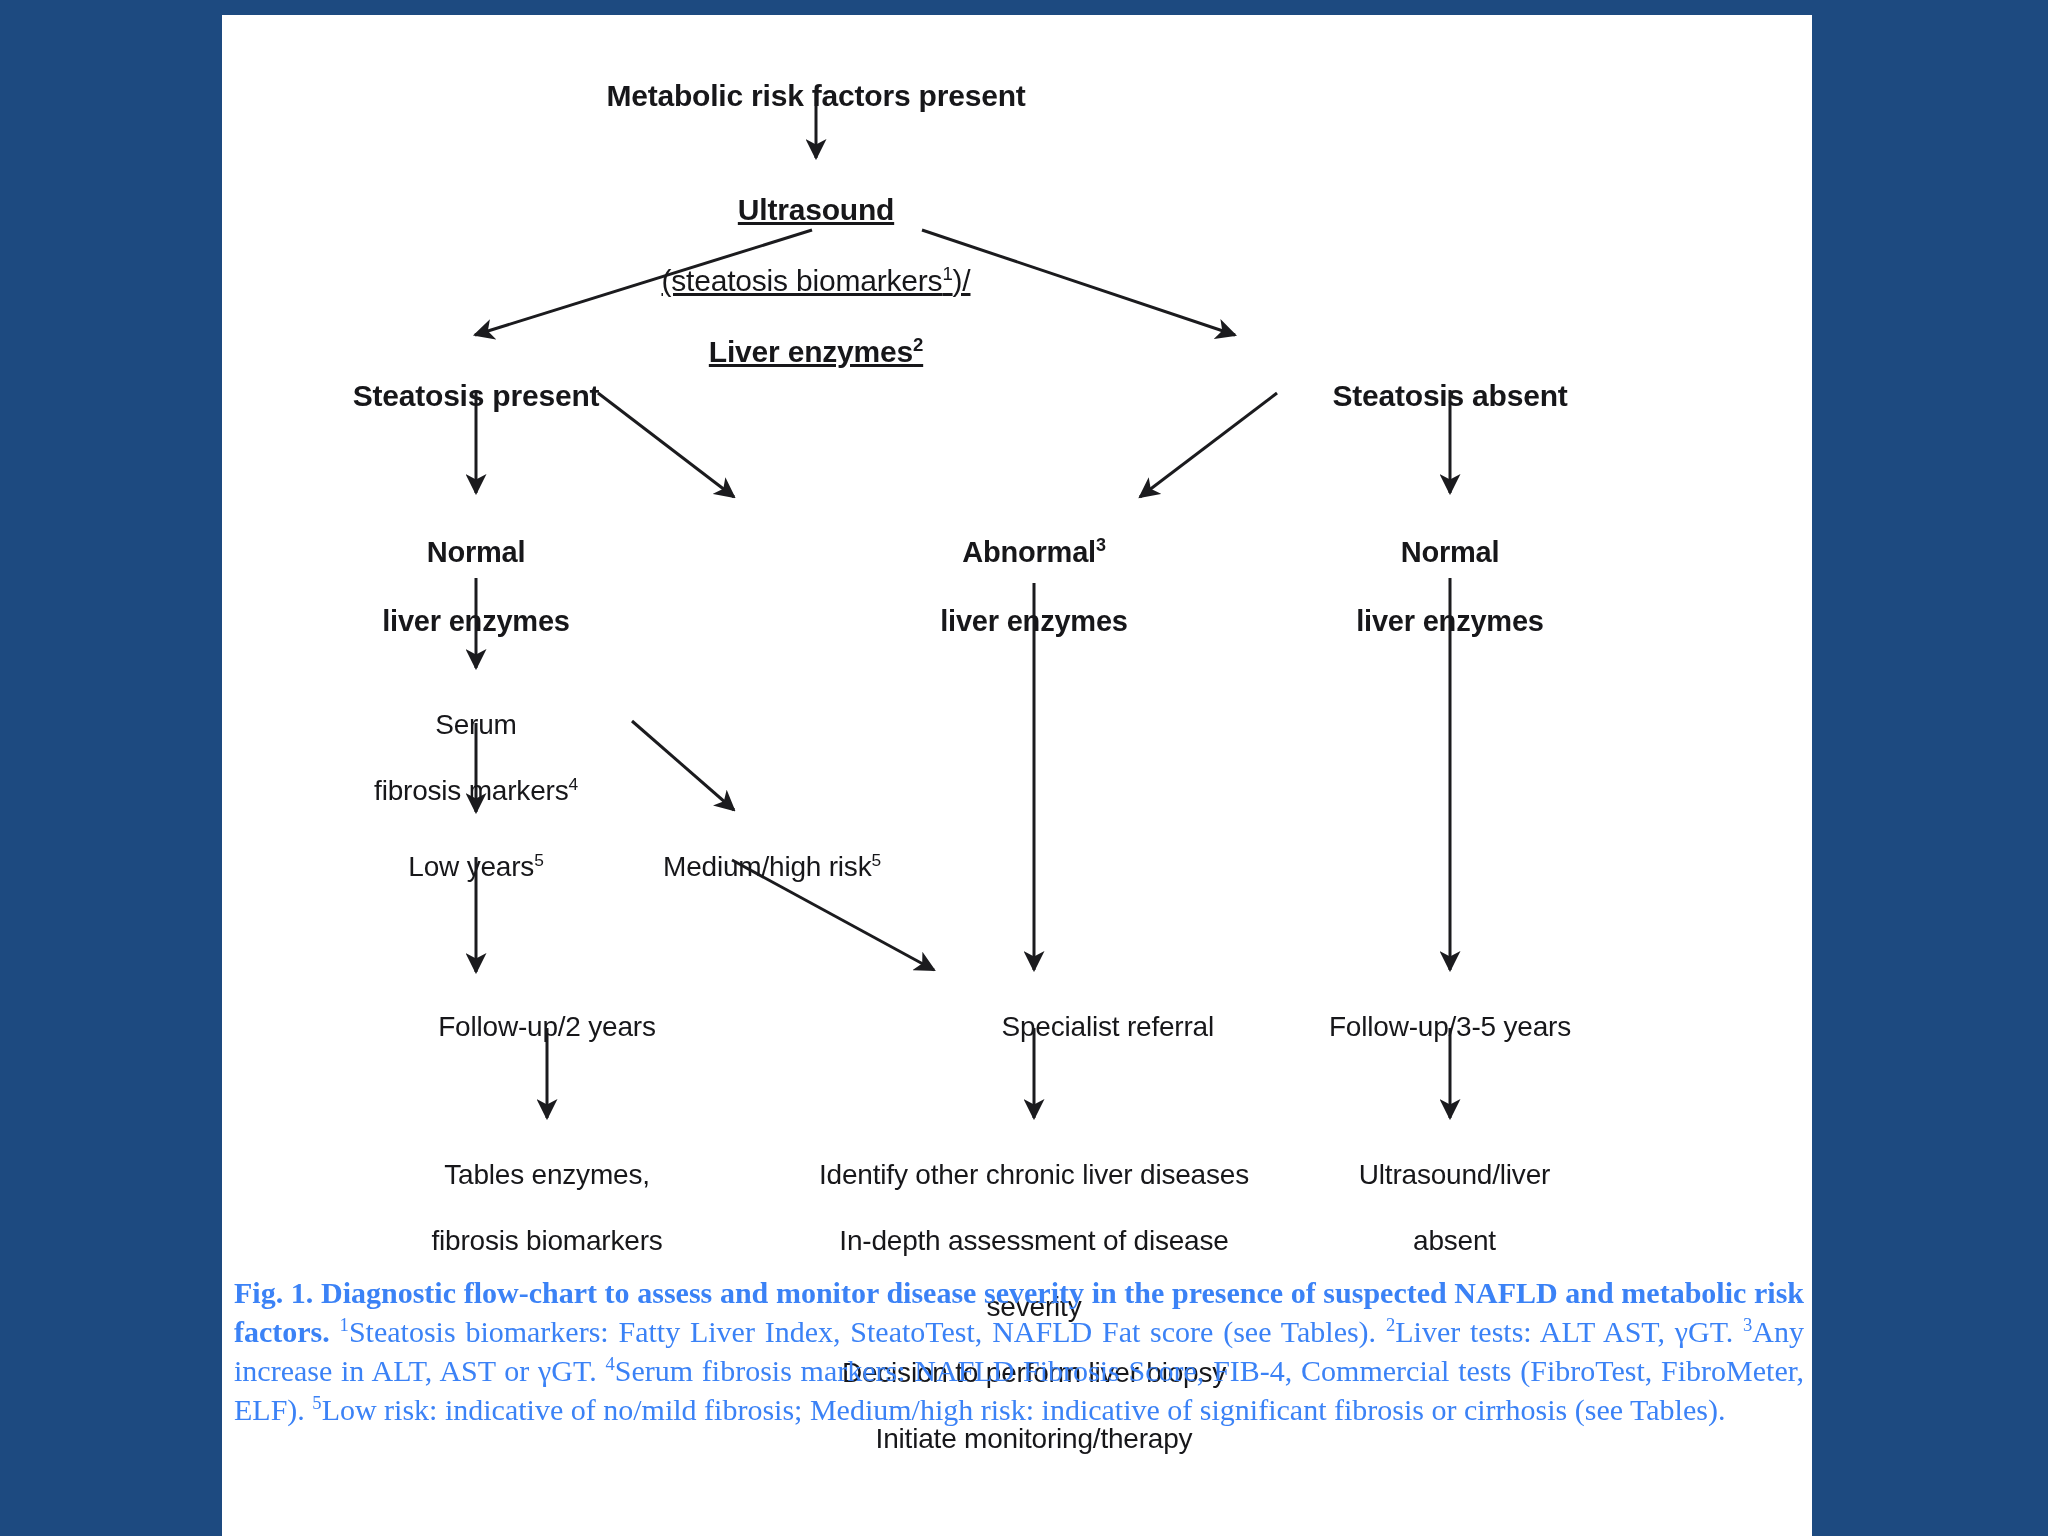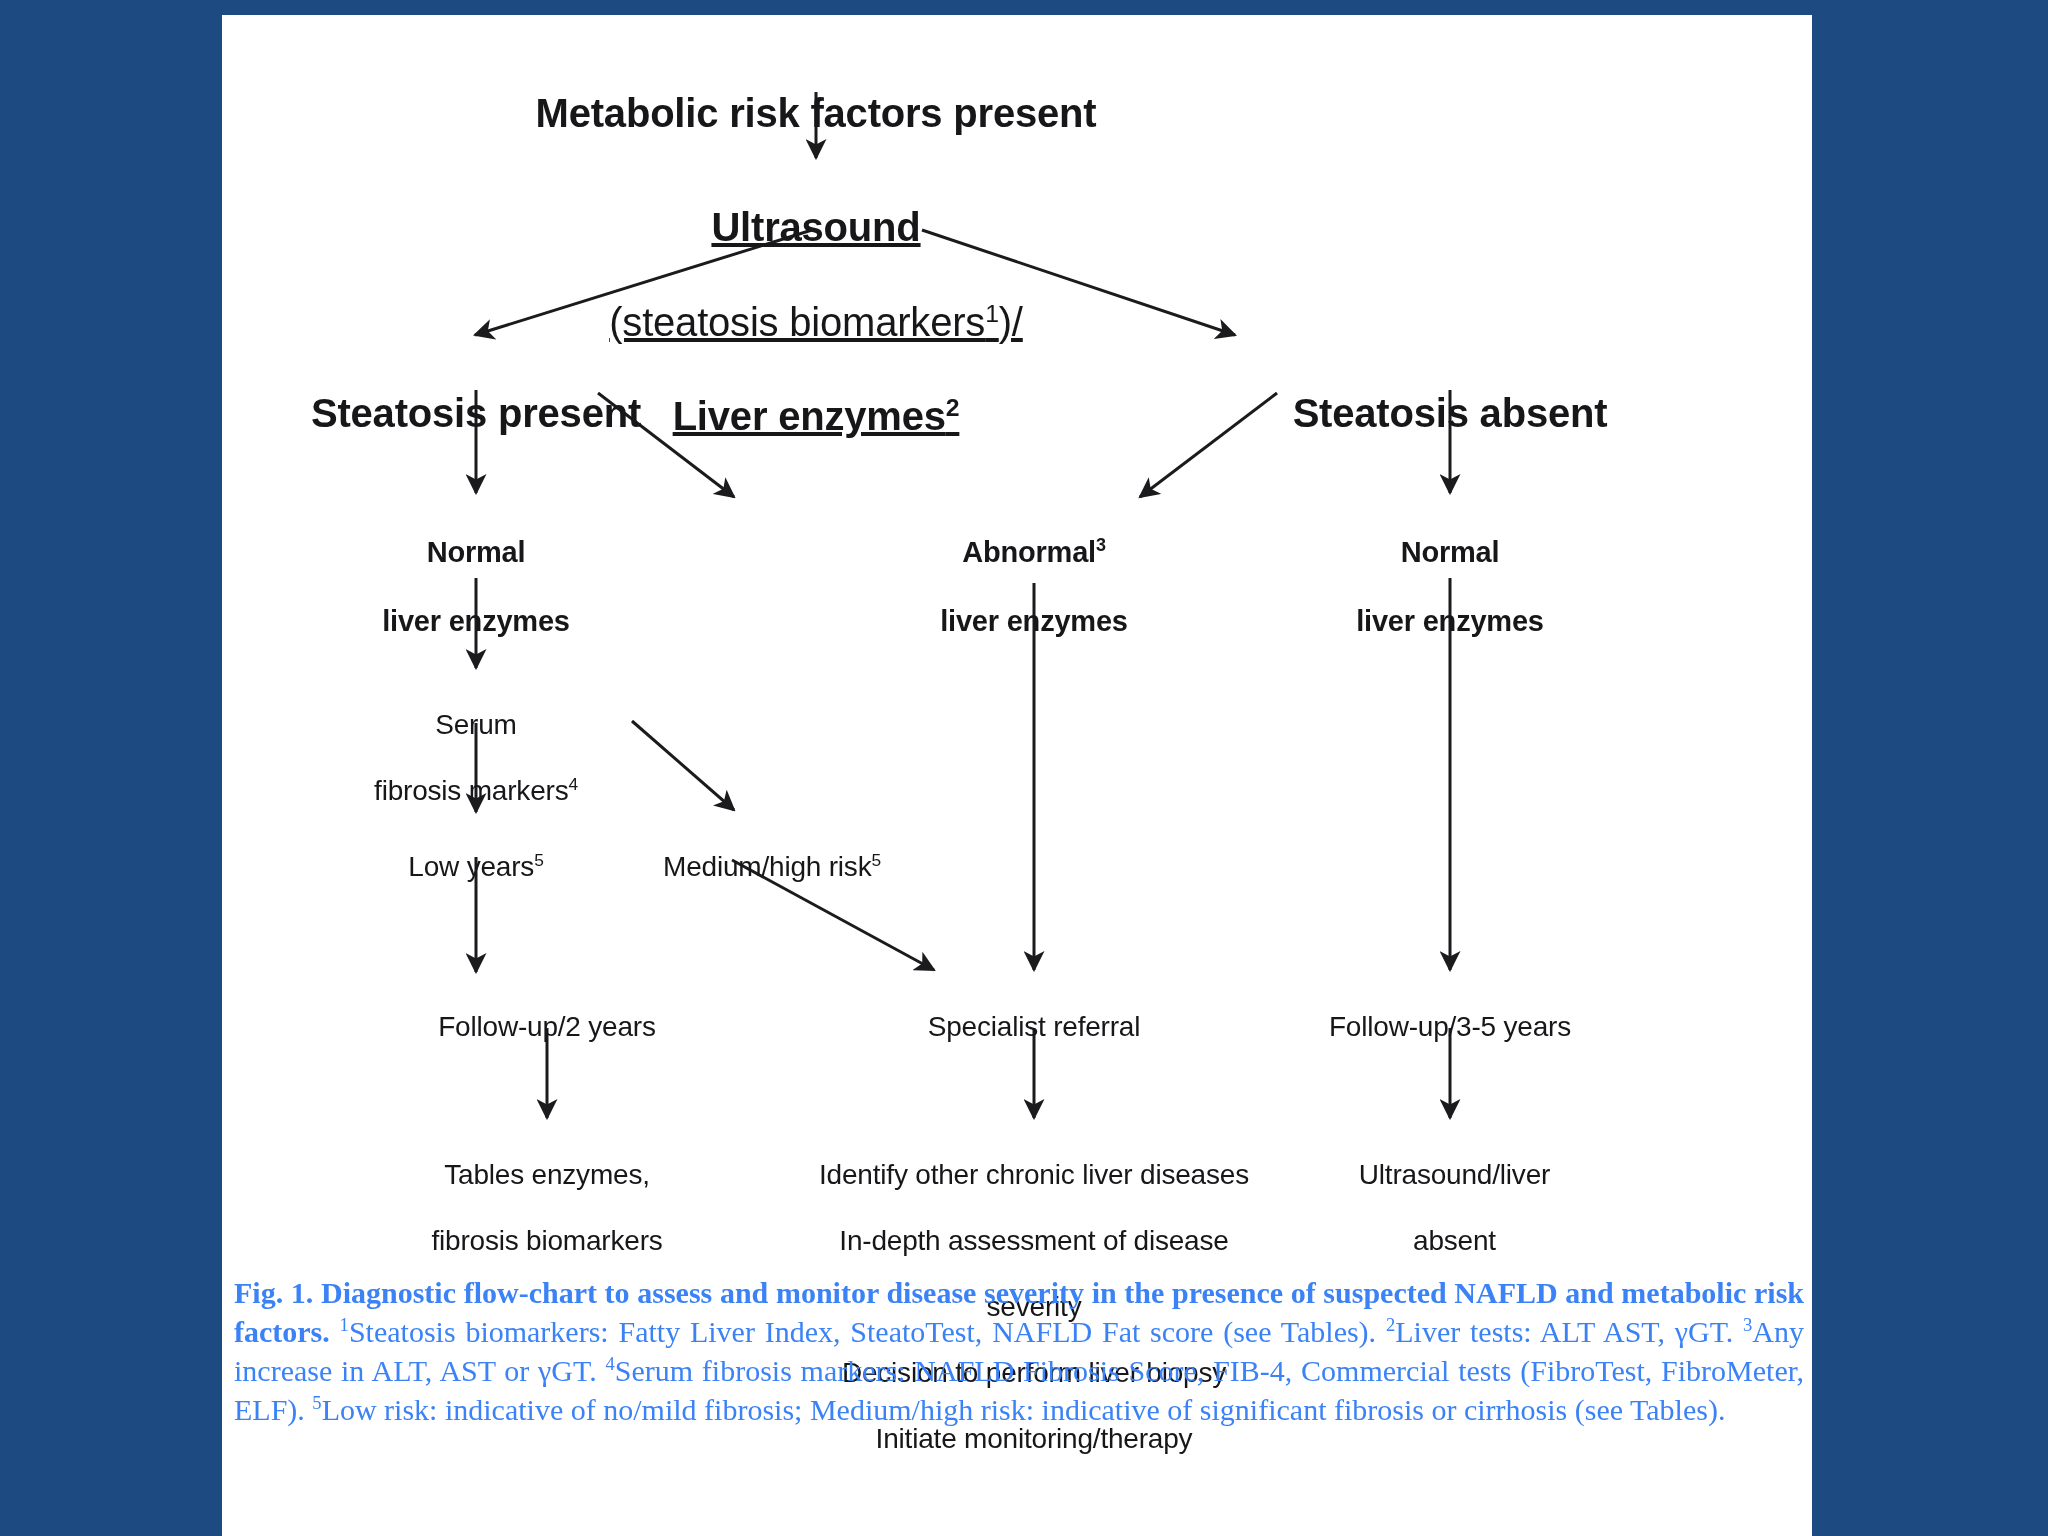--- a/index.html
+++ b/index.html
@@ -43,21 +43,21 @@
     position: absolute;
     text-align: center;
     color: #17171a;
     line-height: 1.18;
     white-space: pre-line;
     letter-spacing: -0.2px;
   }
   .bold {
     font-weight: bold;
   }
-  .n-sz1 { font-size: 40px; }   
+  .n-sz1 { font-size: 30px; }   
   .n-sz2 { font-size: 29px; }   
   .n-sz3 { font-size: 28px; }   
   sup {
     font-size: 0.62em;
     vertical-align: super;
     line-height: 0;
   }
 
   
   #caption {
@@ -172,21 +172,21 @@
       </div>
 
       <div class="node n-sz3" style="left:370px; top:802px; width:360px;">
         <span>Medium/high risk</span><sup>5</sup>
       </div>
 
       <div class="node n-sz3" style="left:145px; top:962px; width:360px;">
         <span>Follow-up/2 years</span>
       </div>
 
-      <div class="node n-sz3" style="left:632px; top:962px; width:360px;">
+      <div class="node n-sz3" style="left:632px; top:962px; width:360px;text-align:right;">
         <span>Specialist referral</span>
       </div>
 
       <div class="node n-sz3" style="left:1038px; top:962px; width:380px;">
         <span>Follow-up/3-5 years</span>
       </div>
 
       <div class="node n-sz3" style="left:155px; top:1110px; width:340px;">
         <div>Tables enzymes,</div>
         <div>fibrosis biomarkers</div>

